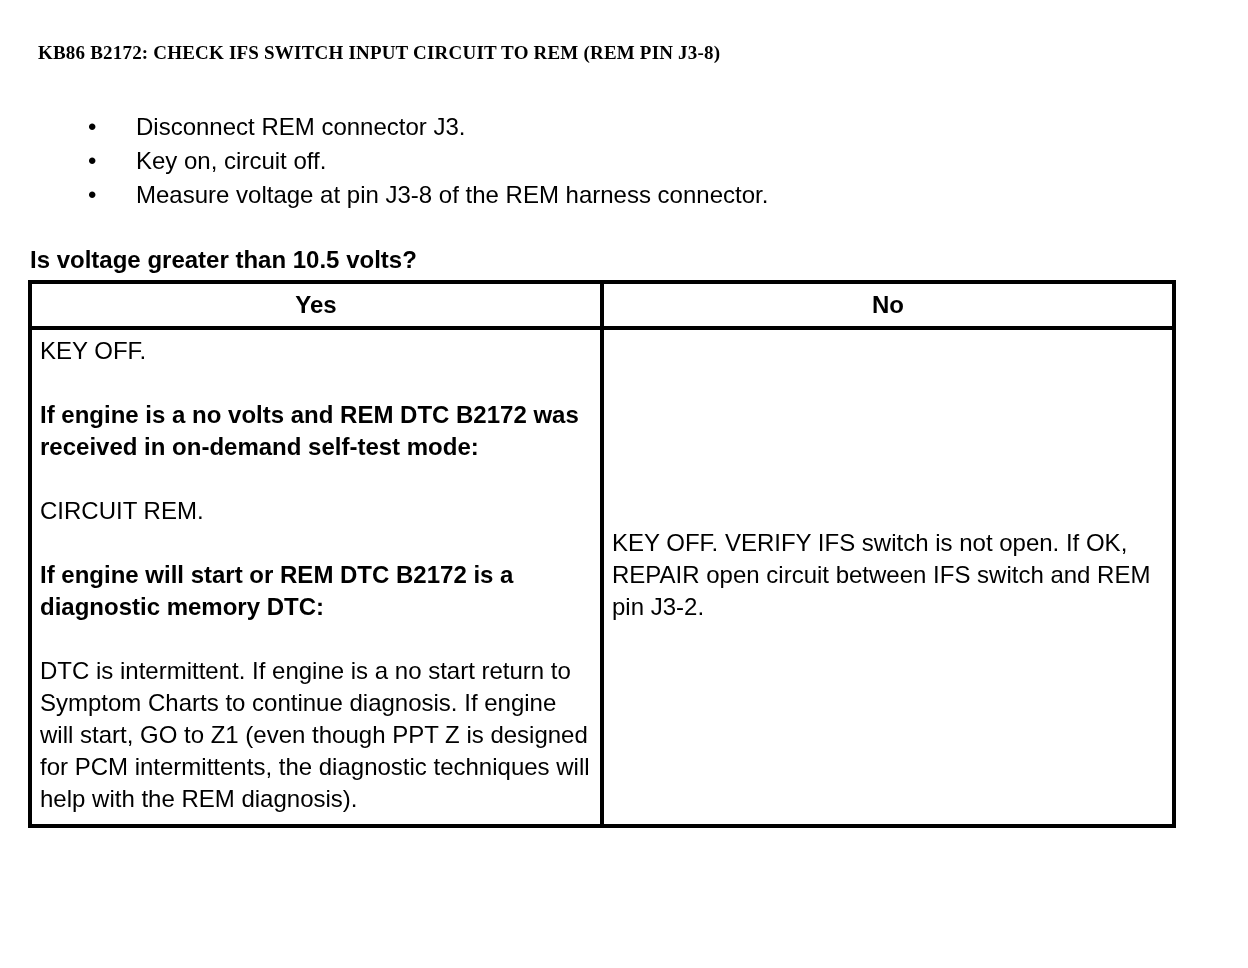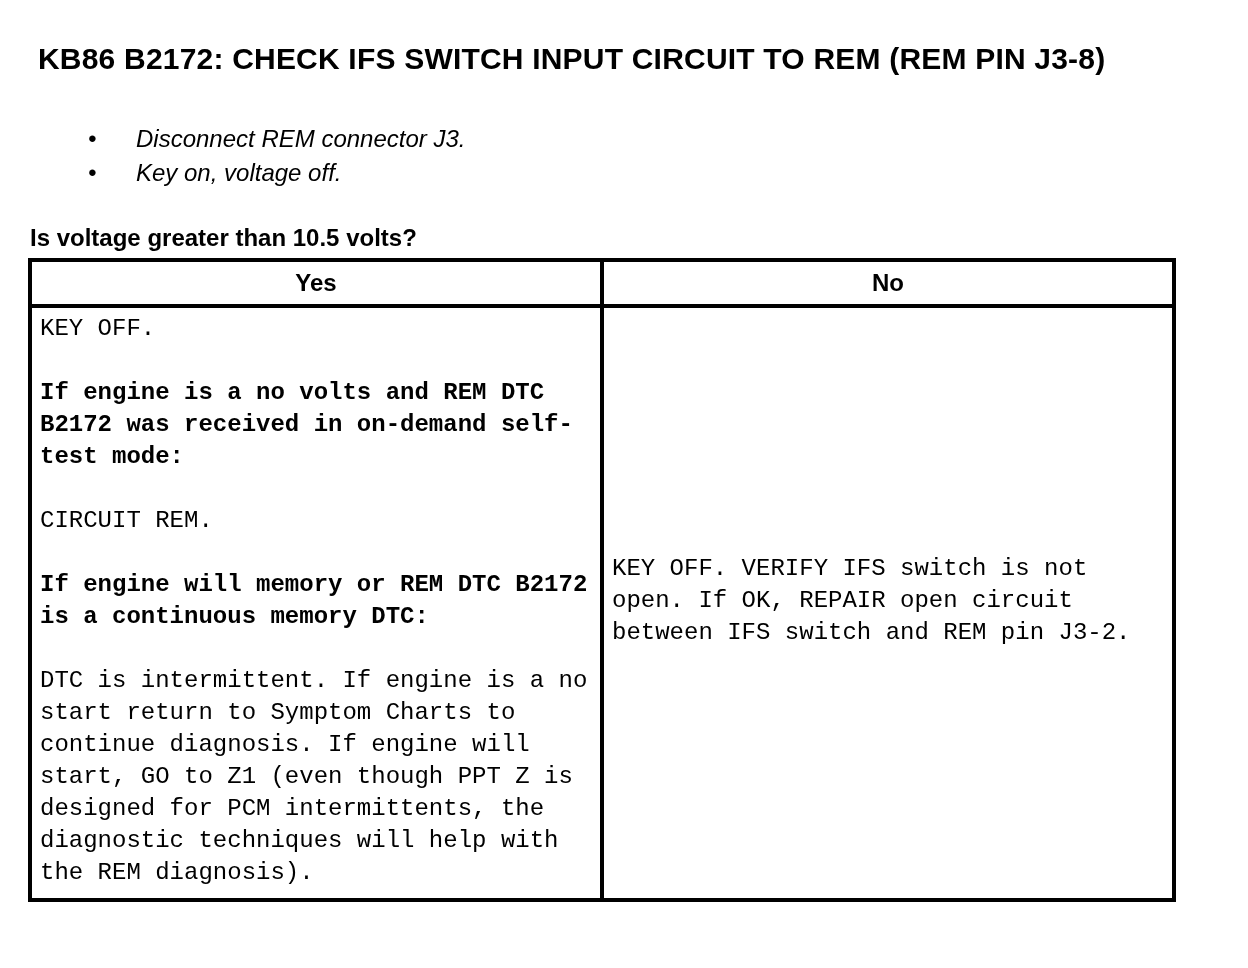--- a/index.html
+++ b/index.html
@@ -14,30 +14,30 @@
     font-family: "Liberation Sans", sans-serif;
     overflow: hidden;
   }
   .page {
     position: relative;
     width: 1248px;
     height: 968px;
   }
   .doc-title {
     margin: 42px 0 0 38px;
-    font-size: 30px;
+    font-size: 19px;
     font-weight: 700;
     white-space: nowrap;
     letter-spacing: 0.2px;
+    font-family: Liberation Serif, serif;
   }
   ul.steps {
     list-style: none;
     margin: 46px 16px 0 0;
     padding: 0 0 0 88px;
-    font-style: italic;
   }
   ul.steps li {
     font-size: 24px;
     line-height: 34px;
   }
   ul.steps li::before {
     content: "\2022";
     display: inline-block;
     width: 48px;
     font-size: 24px;
@@ -68,57 +68,57 @@
     font-size: 24px;
     line-height: 32px;
     padding: 5px 8px 9px 8px;
     vertical-align: top;
   }
   table.decision-table td.cell-no {
     vertical-align: middle;
   }
   td p {
     margin: 0 0 32px 0;
-    font-family: Liberation Mono, monospace;
   }
   td p:last-child {
     margin-bottom: 0;
   }
   td p.bold {
     font-weight: 700;
   }
 </style>
 </head>
 <body>
 
 <div class="page">
 
   <h1 class="doc-title">KB86 B2172: CHECK IFS SWITCH INPUT CIRCUIT TO REM (REM PIN J3-8)</h1>
 
   <ul class="steps">
     <li>Disconnect REM connector J3.</li>
-    <li>Key on, voltage off.</li>
+    <li>Key on, circuit off.</li>
+    <li>Measure voltage at pin J3-8 of the REM harness connector.</li>
   </ul>
 
   <h2 class="question">Is voltage greater than 10.5 volts?</h2>
 
   <table class="decision-table">
     <thead>
       <tr>
         <th>Yes</th>
         <th>No</th>
       </tr>
     </thead>
     <tbody>
       <tr>
         <td class="cell-yes">
           <p>KEY OFF.</p>
           <p class="bold">If engine is a no volts and REM DTC B2172 was received in on-demand self-test mode:</p>
           <p>CIRCUIT REM.</p>
-          <p class="bold">If engine will memory or REM DTC B2172 is a continuous memory DTC:</p>
+          <p class="bold">If engine will start or REM DTC B2172 is a diagnostic memory DTC:</p>
           <p>DTC is intermittent. If engine is a no start return to Symptom Charts to continue diagnosis. If engine will start, GO to Z1 (even though PPT Z is designed for PCM intermittents, the diagnostic techniques will help with the REM diagnosis).</p>
         </td>
         <td class="cell-no">
           <p>KEY OFF. VERIFY IFS switch is not open. If OK, REPAIR open circuit between IFS switch and REM pin J3-2.</p>
         </td>
       </tr>
     </tbody>
   </table>
 
 </div>

